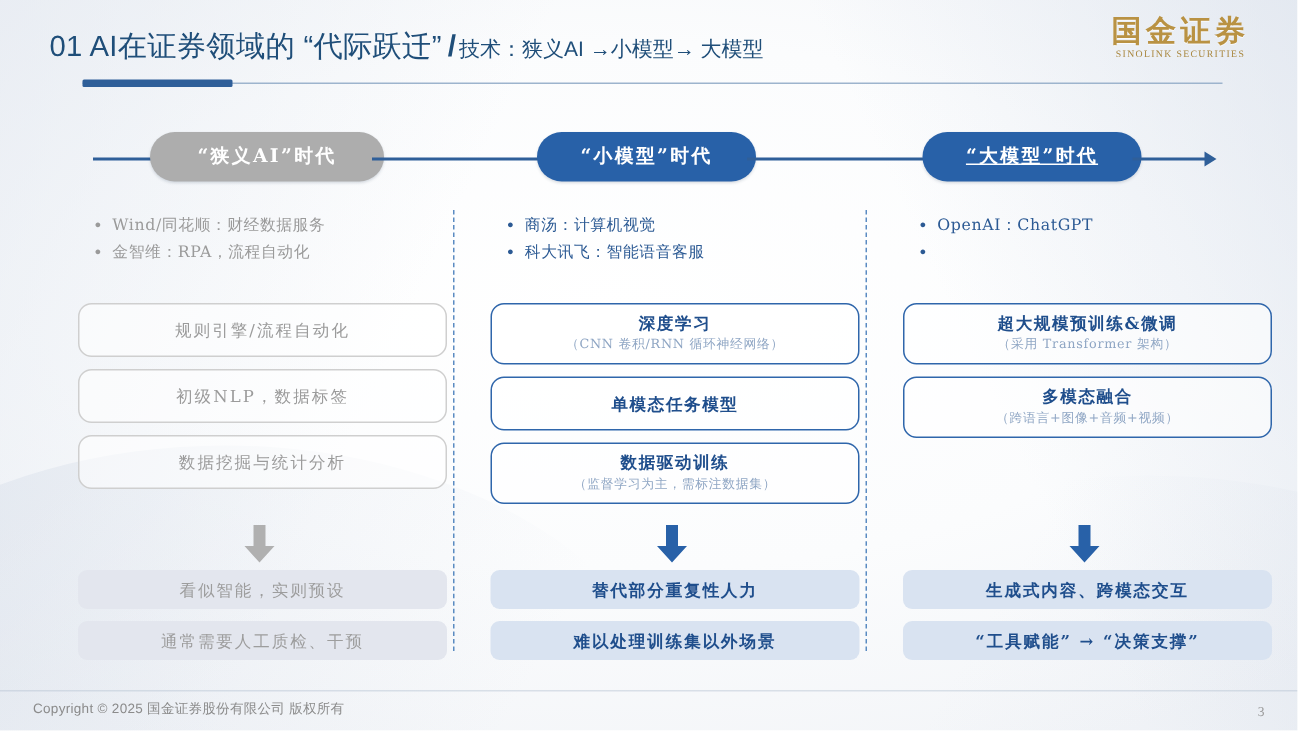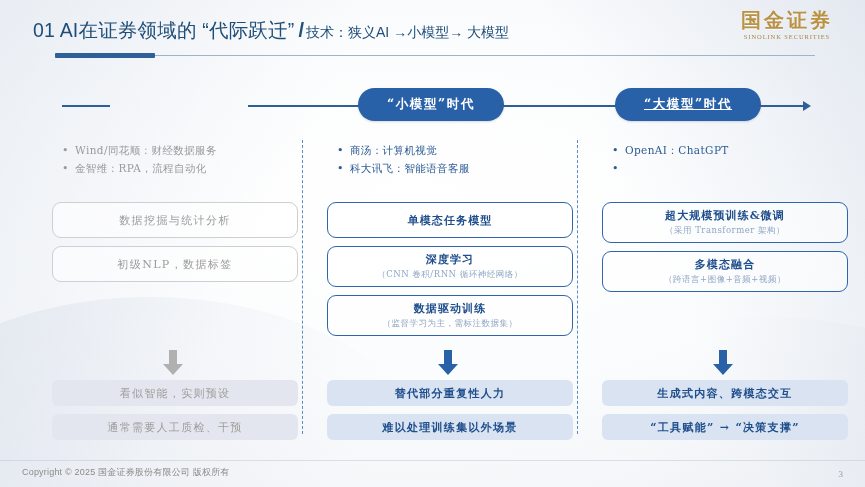--- a/index.html
+++ b/index.html
@@ -190,20 +190,21 @@
       <div class="rule-accent"></div>
     </div>
     <div class="logo">
       <div class="logo-cn">国金证券</div>
       <div class="logo-en">SINOLINK SECURITIES</div>
     </div>
   </div>
 
   <div class="timeline">
     <div class="tl-line" style="left:62px;width:48px;"></div>
+    <div class="pill gray" style="left:100px;width:156px;">“狭义AI”时代</div>
     <div class="tl-line" style="left:248px;width:148px;"></div>
     <div class="pill blue" style="left:358px;width:146px;">“小模型”时代</div>
     <div class="tl-line" style="left:498px;width:132px;"></div>
     <div class="pill blue" style="left:615px;width:146px;text-decoration:underline;">“大模型”时代</div>
     <div class="tl-line" style="left:755px;width:50px;"></div>
     <div class="tl-arrow" style="left:803px;"></div>
   </div>
 
   <div class="cols">
     <div class="divider d1"></div>
@@ -216,24 +217,27 @@
           <span>Wind/同花顺：财经数据服务</span>
         </div>
         <div class="bullet">
           <span class="dot">•</span>
           <span>金智维：RPA，流程自动化</span>
         </div>
       </div>
 
       <div class="boxes">
         <div class="obox">
+          <span class="t1">规则引擎/流程自动化</span>
+        </div>
+        <div class="obox">
+          <span class="t1">初级NLP，数据标签</span>
+        </div>
+        <div class="obox">
           <span class="t1">数据挖掘与统计分析</span>
-        </div>
-        <div class="obox">
-          <span class="t1">初级NLP，数据标签</span>
         </div>
       </div>
 
       <svg class="down-arrow" viewBox="0 0 26 26">
         <polygon points="9,0 17,0 17,14 23,14 13,25 3,14 9,14" fill="#b0b0b0"></polygon>
       </svg>
 
       <div class="results">
         <div class="rbox">看似智能，实则预设</div>
         <div class="rbox">通常需要人工质检、干预</div>
@@ -247,25 +251,25 @@
           <span>商汤：计算机视觉</span>
         </div>
         <div class="bullet">
           <span class="dot">•</span>
           <span>科大讯飞：智能语音客服</span>
         </div>
       </div>
 
       <div class="boxes">
         <div class="obox">
-          <span class="t1">单模态任务模型</span>
-        </div>
-        <div class="obox">
           <span class="t1">深度学习</span>
           <span class="t2">（CNN 卷积/RNN 循环神经网络）</span>
+        </div>
+        <div class="obox">
+          <span class="t1">单模态任务模型</span>
         </div>
         <div class="obox">
           <span class="t1">数据驱动训练</span>
           <span class="t2">（监督学习为主，需标注数据集）</span>
         </div>
       </div>
 
       <svg class="down-arrow" viewBox="0 0 26 26">
         <polygon points="9,0 17,0 17,14 23,14 13,25 3,14 9,14" fill="#2861a8"></polygon>
       </svg>

